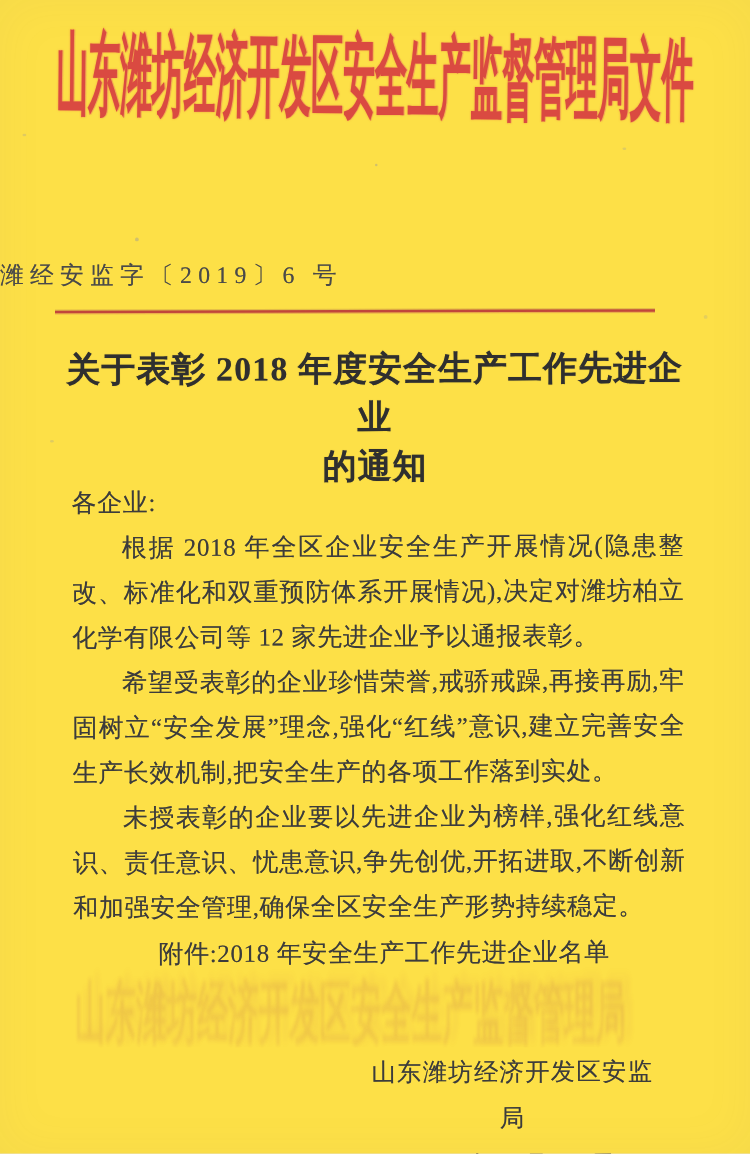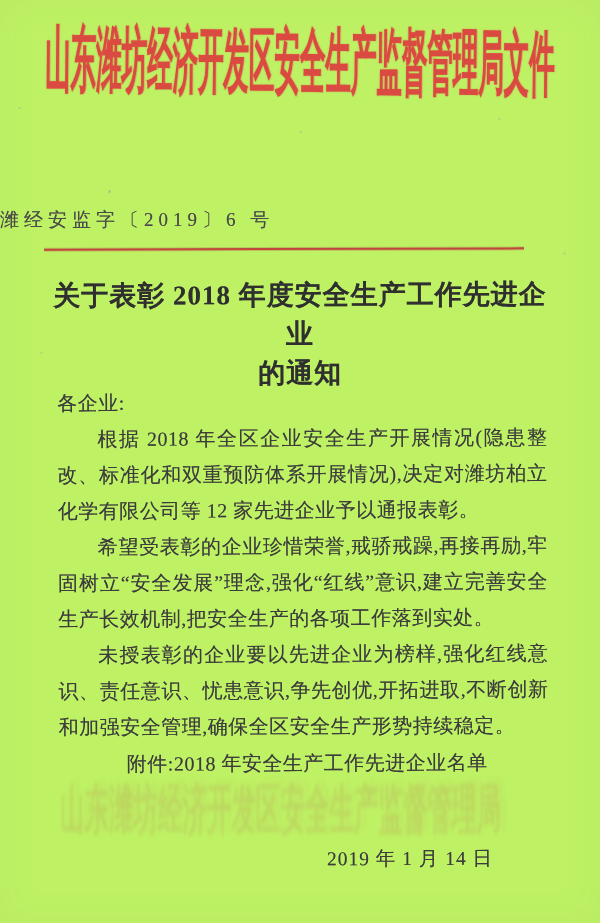--- a/index.html
+++ b/index.html
@@ -4,21 +4,21 @@
 <style>
   * { margin: 0; padding: 0; box-sizing: border-box; }
   html, body { background: #e9e9e9; }
   body { font-family: "Liberation Serif", "DejaVu Serif", serif; }
 
   .page {
     position: relative;
     width: 600px;
     height: 923px;
     margin: 0 auto;
-    background: #bef264;
+    background: #fde047;
     overflow: hidden;
     box-shadow: inset 0 0 40px rgba(120,120,120,0.06);
   }
 
   
   .banner {
     position: absolute;
     top: 14px; left: 20px; right: 20px;
     height: 96px;
     display: flex; align-items: center; justify-content: center;
@@ -161,20 +161,21 @@
     <p class="indent">未授表彰的企业要以先进企业为榜样,强化红线意识、责任意识、忧患意识,争先创优,开拓进取,不断创新和加强安全管理,确保全区安全生产形势持续稳定。</p>
     <p class="attachment">附件:2018 年安全生产工作先进企业名单</p>
   </div>
 
   <div class="ghost-band">
     <span class="g1">山东潍坊经济开发区安全生产监督管理局</span>
     <span class="g2">山东潍坊经济开发区安全生产监督管理局</span>
   </div>
 
   <div class="signature">
+    <div>山东潍坊经济开发区安监局</div>
     <div>2019 年 1 月 14 日</div>
   </div>
 
   <div class="speck s1"></div>
   <div class="speck s2"></div>
   <div class="speck s3"></div>
   <div class="speck s4"></div>
   <div class="speck s5"></div>
   <div class="speck s6"></div>
 

